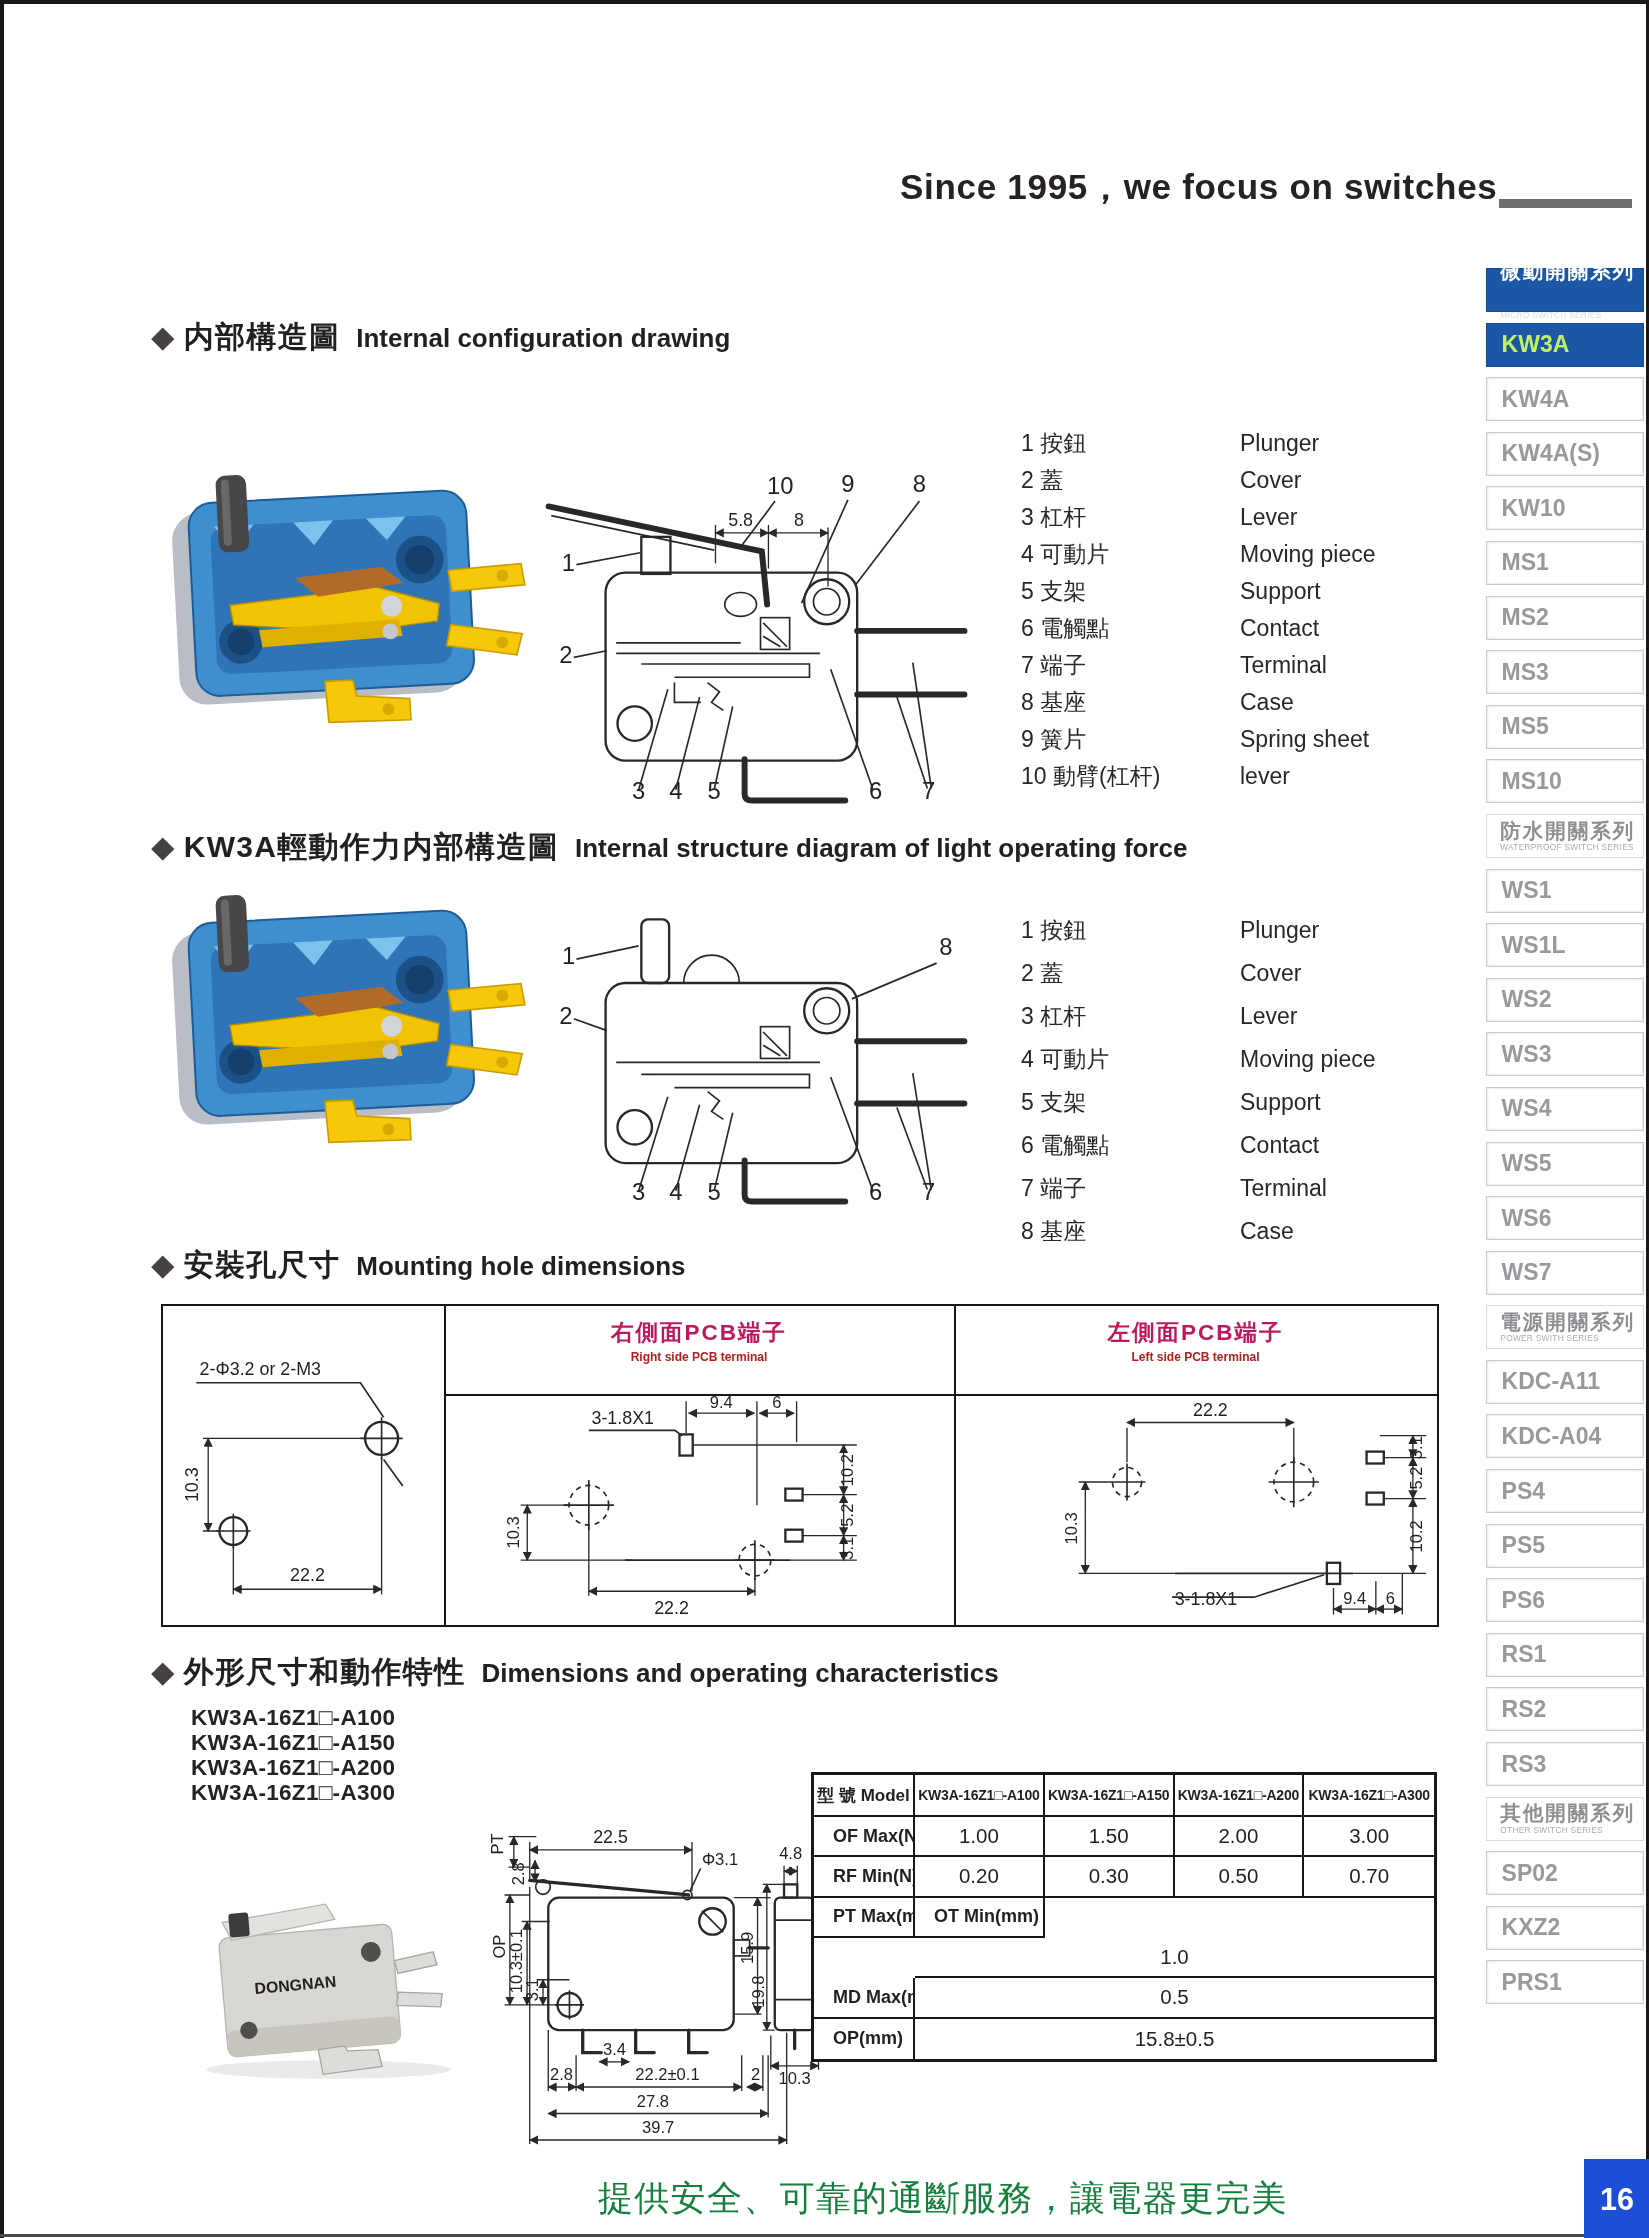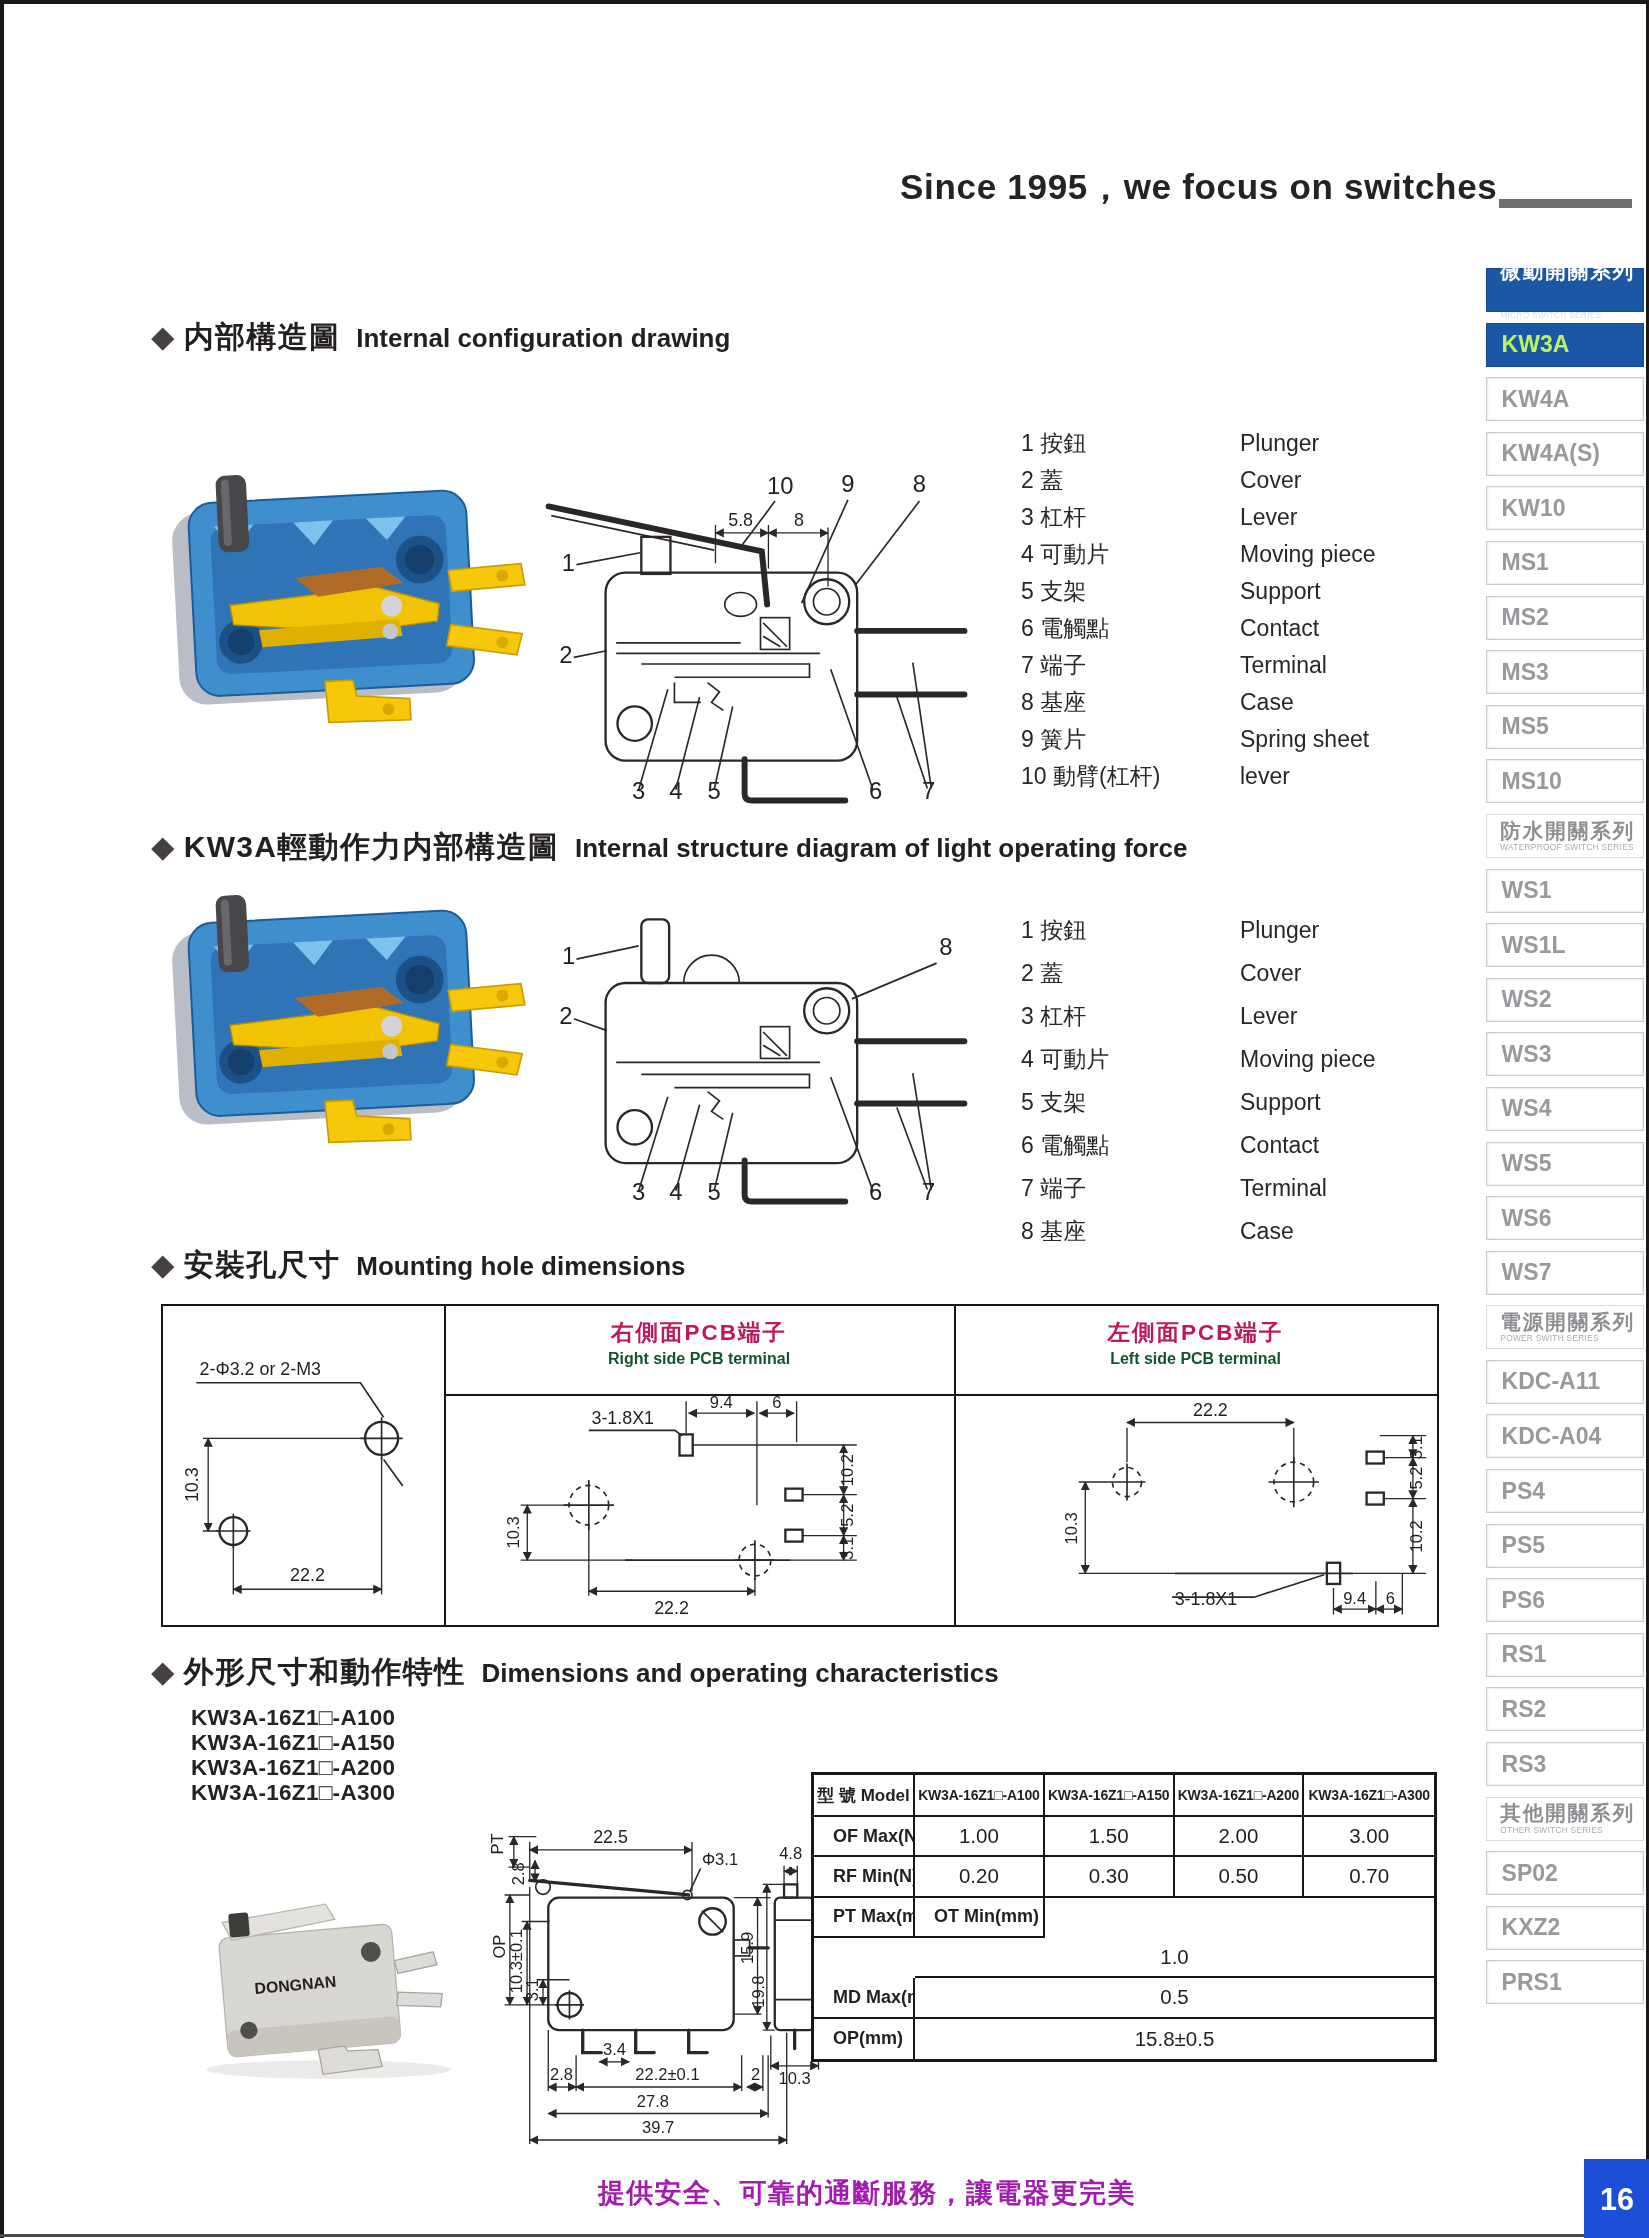--- a/index.html
+++ b/index.html
@@ -51,38 +51,38 @@
   .model-line{font-size:22.5px;font-weight:700;height:25px;line-height:25px;color:#262223;letter-spacing:0.3px;}
 
   
   #mount{position:absolute;left:161px;top:1304px;width:1278px;height:323px;border:2.7px solid #1a1516;box-sizing:border-box;background:#fff;}
   .mv{position:absolute;top:0;width:2px;height:100%;background:#1a1516;}
   #mv1{left:281px;} #mv2{left:791px;}
   #mh{position:absolute;left:281px;top:88px;width:993px;height:2px;background:#1a1516;}
   .pcb-title{position:absolute;top:10.6px;text-align:center;}
   #pcb-t1{left:281px;width:510px;} #pcb-t2{left:791px;width:483px;}
   .pcb-title .zh{font-size:22.5px;font-weight:700;letter-spacing:2px;color:#be185d;}
-  .pcb-title .en{font-size:16px;font-weight:700;margin-top:2.7px;color:#14532d;}
+  .pcb-title .en{font-size:12px;font-weight:700;margin-top:2.7px;color:#b91c1c;}
 
   
   #spec-table{position:absolute;left:811px;top:1772px;width:626px;height:290px;border:3.3px solid #1a1516;
               box-sizing:border-box;display:grid;grid-template-columns:101px 1fr 1fr 1fr 1fr;
               grid-template-rows:42px repeat(6,1fr);background:#fff;}
   .tc{border-right:2px solid #1a1516;border-bottom:2px solid #1a1516;display:flex;align-items:center;
       justify-content:center;box-sizing:border-box;overflow:hidden;}
   .tc.last-col{border-right:none;}
   .tc.last-row{border-bottom:none;}
   .tc.th{font-weight:700;font-size:14px;letter-spacing:-0.2px;padding:0 1.3px;text-align:center;white-space:nowrap;}
   .tc.th0{font-size:17px;letter-spacing:0;}
   .tc.lab{justify-content:flex-start;padding-left:19px;font-size:18px;font-weight:700;white-space:nowrap;}
   .tc.val{font-size:20.5px;}
   .tc.span4{grid-column:2/6;}
 
   
-  #slogan{left:598px;top:2175px;font-size:27px;font-weight:700;color:#a21caf;letter-spacing:1.3px;}
+  #slogan{left:598px;top:2175px;font-size:35px;font-weight:400;color:#15803d;letter-spacing:1.3px;}
   #pagebox{left:1584px;top:2159px;width:66px;height:80px;background:#1d4ed8;}
   #pagenum{width:100%;text-align:center;margin-top:22.5px;font-size:30.5px;font-weight:700;color:#ffffff;}
 
   
   svg text{fill:#231f20;font-family:"Liberation Sans","DejaVu Sans",sans-serif;}
   .ln{stroke:#2b2728;stroke-width:2.5;fill:none;}
   .lnb{stroke:#2b2728;stroke-width:3.5;fill:none;}
   .thk{stroke:#2b2728;stroke-width:9;fill:none;stroke-linecap:round;}
   .med{stroke:#2b2728;stroke-width:5;fill:none;stroke-linecap:round;}
   .dsh{stroke-dasharray:8 7;}

